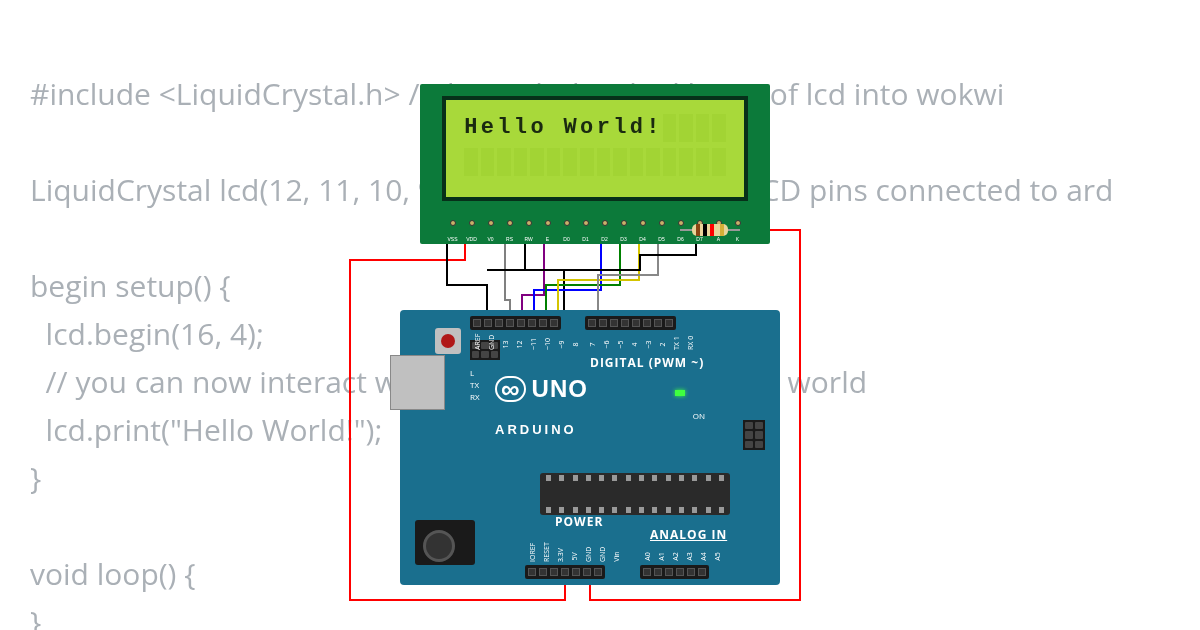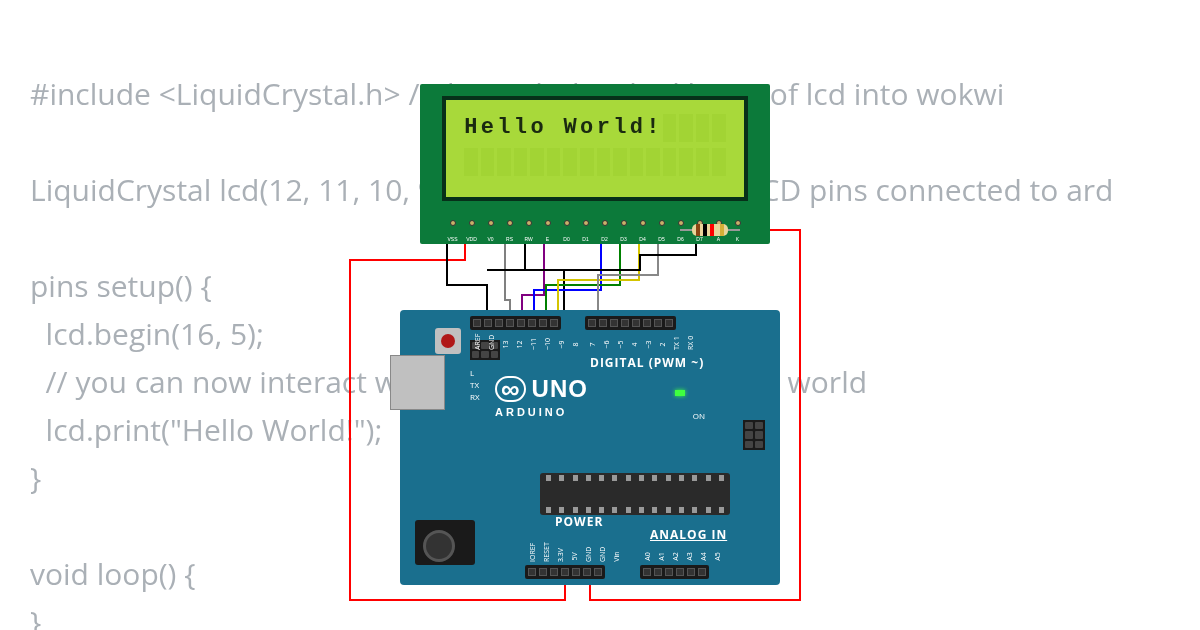--- a/index.html
+++ b/index.html
@@ -188,24 +188,24 @@
     height: 26px;
     display: flex;
     align-items: center;
   }
   .arduino-uno {
     font-size: 24px;
     font-weight: bold;
     letter-spacing: 1px;
   }
   .arduino-text {
-    font-size: 11px;
+    font-size: 13px;
     font-weight: bold;
     letter-spacing: 3px;
-    margin-top: 3px;
+    margin-top: 19px;
   }
   .arduino-leds {
     position: absolute;
     top: 57px;
     left: 70px;
     font-size: 8px;
     color: #fff;
     line-height: 12px;
   }
   .arduino-on-led {
@@ -308,22 +308,22 @@
     pointer-events: none;
   }
 </style>
 </head>
 <body>
 
 <div class="code-layer"><span>#include &lt;LiquidCrystal.h&gt; //This includes the library of lcd into wokwi</span>
 <span></span>
 <span>LiquidCrystal lcd(12, 11, 10, 9, 8, 7); //These are the LCD pins connected to ard</span>
 <span></span>
-<span>pins setup() {</span>
-<span>  lcd.begin(16, 5);</span>
+<span>begin setup() {</span>
+<span>  lcd.begin(16, 4);</span>
 <span>  // you can now interact with the LCD, e.g.: print Hello world</span>
 <span>  lcd.print("Hello World!");</span>
 <span>}</span>
 <span></span>
 <span>void loop() {</span>
 <span>}</span></div>
 
 <div class="diagram-layer">
 
   <svg class="wires">

